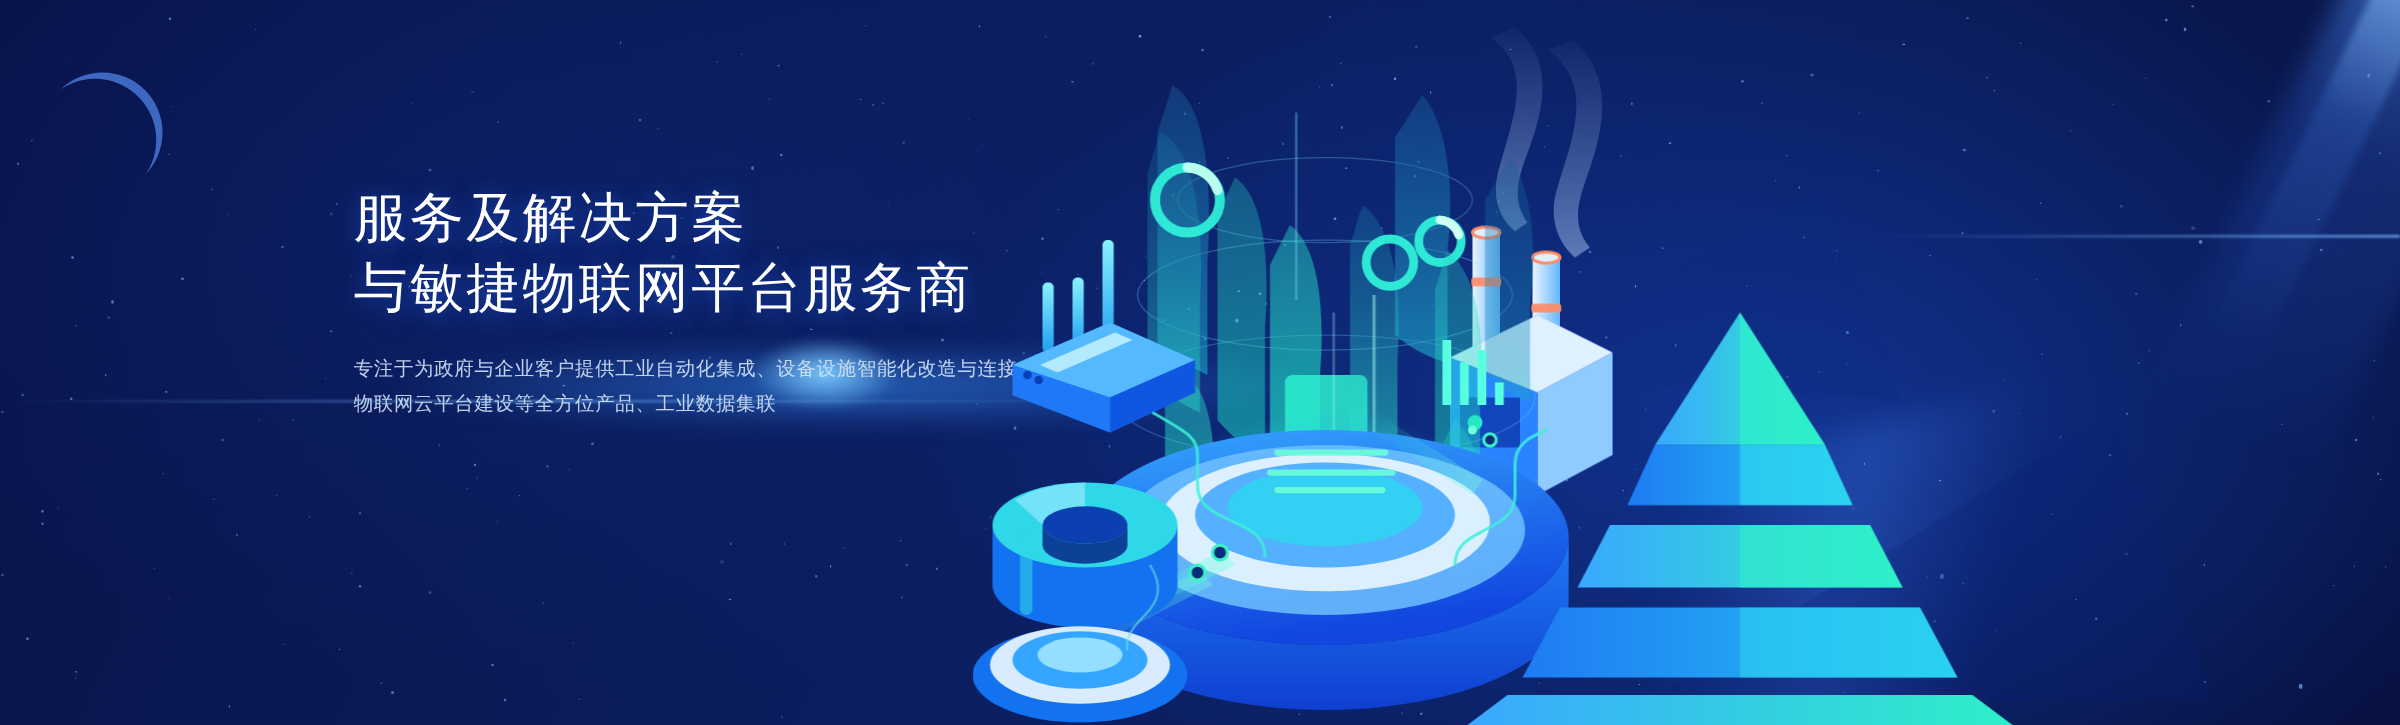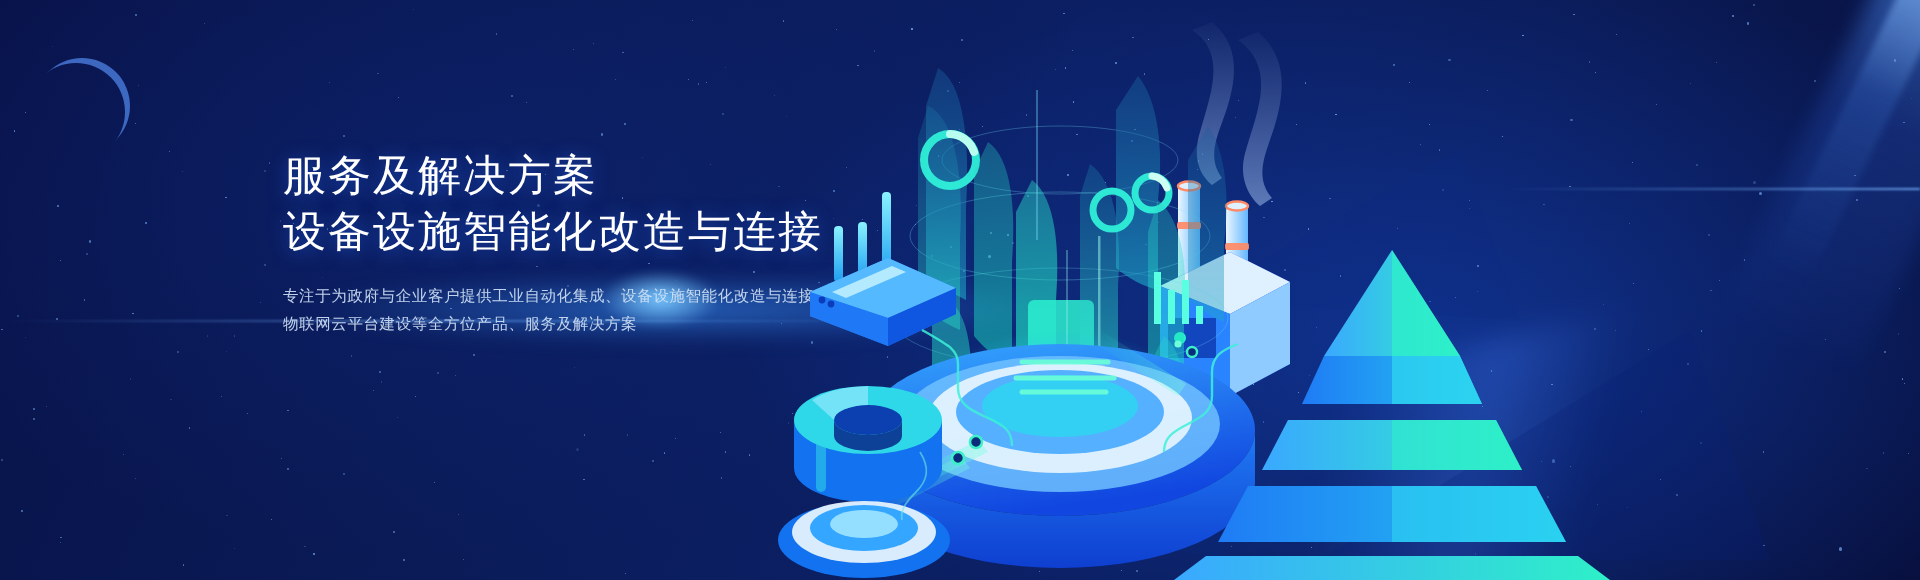--- a/index.html
+++ b/index.html
@@ -412,24 +412,24 @@
   <div class="streak"></div>
   <div class="streak2"></div>
   <div class="hline"></div>
   <div class="hdiag"></div>
   <div class="floorline"></div>
   <div class="glowfloor"></div>
   <div class="glowdot"></div>
 
   <div class="copy">
     <div class="headline">服务及解决方案</div>
-    <div class="headline">设备设施智能化改造与连接</div>
+    <div class="headline">与敏捷物联网平台服务商</div>
     <div class="sub">
       <div>专注于为政府与企业客户提供工业自动化集成、设备设施智能化改造与连接、</div>
-      <div>物联网云平台建设等全方位产品、服务及解决方案</div>
+      <div>物联网云平台建设等全方位产品、工业数据集联</div>
     </div>
   </div>
 
   <div class="art">
   <svg width="1160" height="580" viewBox="0 0 1160 580" xmlns="http://www.w3.org/2000/svg">
     <defs>
       <linearGradient id="gTeal" x1="0" y1="0" x2="0" y2="1">
         <stop offset="0" stop-color="#2bd6c8" stop-opacity=".55"></stop>
         <stop offset="1" stop-color="#18e0c0" stop-opacity=".95"></stop>
       </linearGradient>

